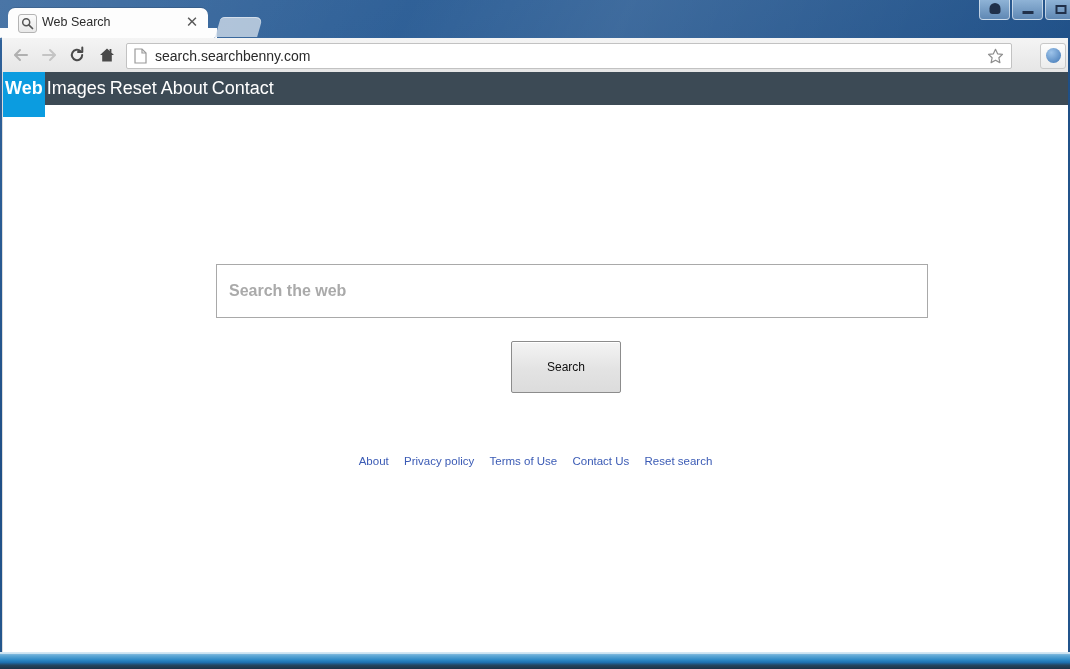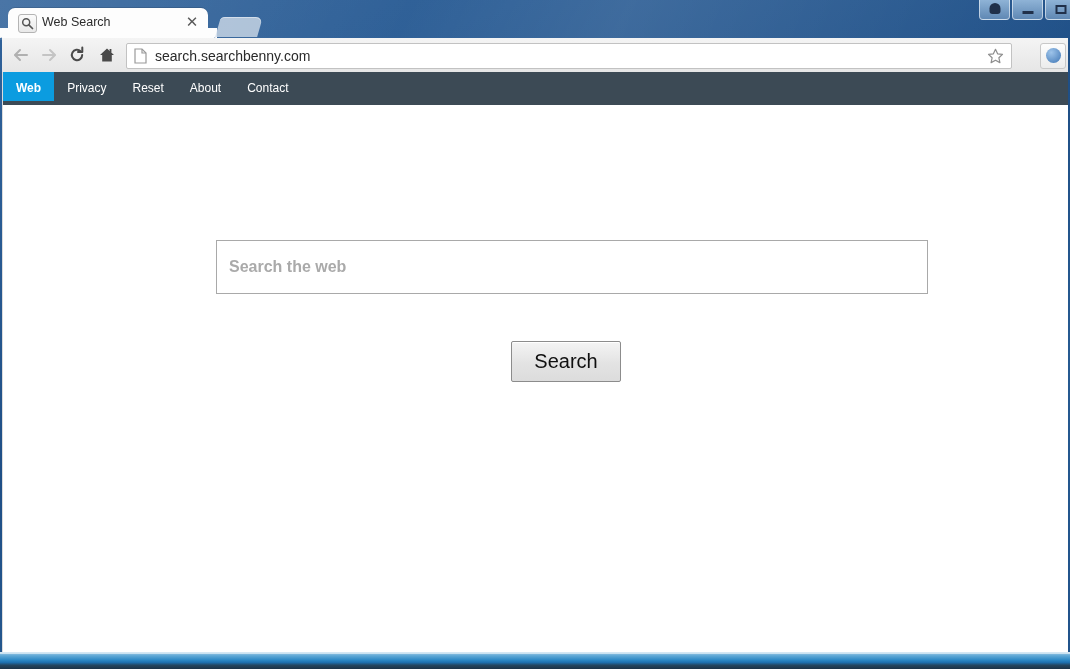--- a/index.html
+++ b/index.html
@@ -135,59 +135,59 @@
     overflow: hidden;
   }
 
   
   #sitenav {
     position: absolute; top: 0; left: 0; right: 0; height: 33px;
     background: #3c4a55;
   }
   .nav-item {
     float: left;
-    height: 29px; line-height: 33px;
-    padding: 0 13px;
-    font-size: 12px;
+    height: 45px; line-height: 33px;
+    padding: 0 2px;
+    font-size: 18px;
     color: #ffffff;
     cursor: pointer;
     white-space: nowrap;
   }
   .nav-item.active {
     background: #0b9ce0;
     font-weight: bold;
   }
 
   
   #search-box {
-    position: absolute; left: 213px; top: 168px;
+    position: absolute; left: 213px; top: 192px;
     width: 712px; height: 54px;
     background: #ffffff;
     border: 1px solid #a9a9a9;
     box-sizing: border-box;
   }
   #search-input {
     width: 100%; height: 100%;
     border: 0; outline: 0; background: transparent;
     box-sizing: border-box;
     padding: 0 12px;
     font-family: "Liberation Sans", sans-serif;
     font-size: 16px; font-weight: bold;
     color: #3a3a3a;
   }
   #search-input::placeholder { color: #aaaaaa; font-weight: bold; }
 
   #search-button {
     position: absolute; left: 508px; top: 269px;
-    width: 110px; height: 41px;
+    width: 110px; height: 52px;
     background: linear-gradient(#f4f4f4, #e3e3e3 55%, #dcdcdc);
     border: 1px solid #8c8c8c;
     border-radius: 2px;
     font-family: "Liberation Sans", sans-serif;
-    font-size: 20px;
+    font-size: 12px;
     color: #101010;
     cursor: pointer;
     box-shadow: inset 0 1px 0 #ffffff;
   }
 
   
   #footer {
     position: absolute; top: 383px; left: 0; right: 0;
     text-align: center;
     font-size: 11.5px;
@@ -292,28 +292,35 @@
 
     <div id="toolbar-extra">
         <span></span>
       </div>
   </div>
 
   <div id="viewport">
 
     <div id="sitenav">
       <div class="nav-item active">Web</div>
-      <div class="nav-item">Privacy</div>
+      <div class="nav-item">Images</div>
       <div class="nav-item">Reset</div>
       <div class="nav-item">About</div>
       <div class="nav-item">Contact</div>
     </div>
 
     <div id="search-box">
       <input id="search-input" type="text" placeholder="Search the web" style="">
     </div>
 
     <button id="search-button">Search</button>
 
+    <div id="footer">
+      <a>About</a>
+      <a>Privacy policy</a>
+      <a>Terms of Use</a>
+      <a>Contact Us</a>
+      <a>Reset search</a>
+    </div>
   </div>
 
   <div id="window-bottom"></div>
 </div>
 
 </body></html>

